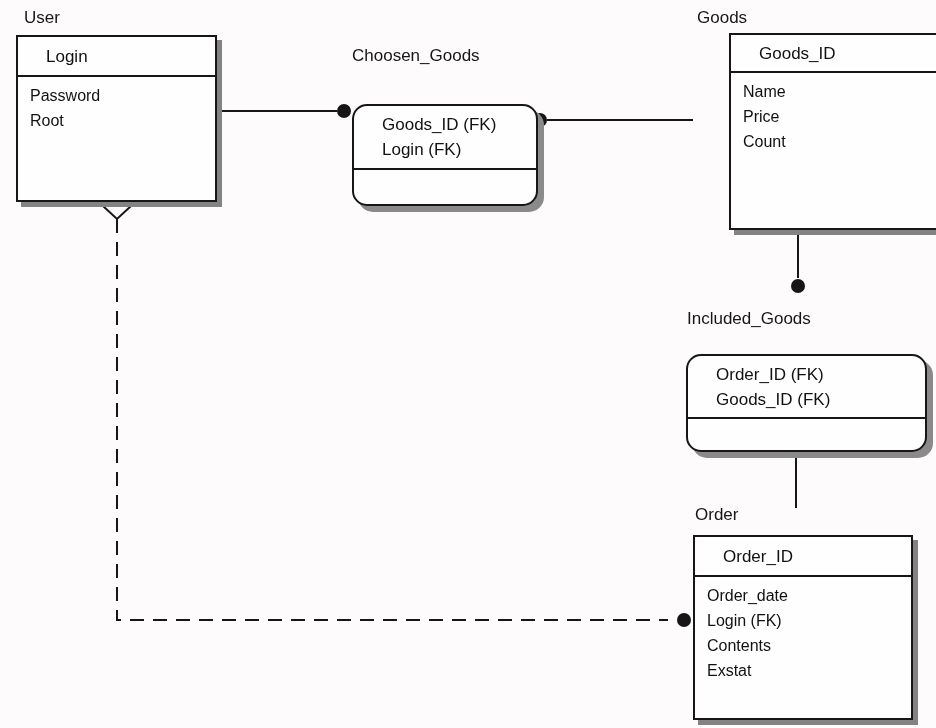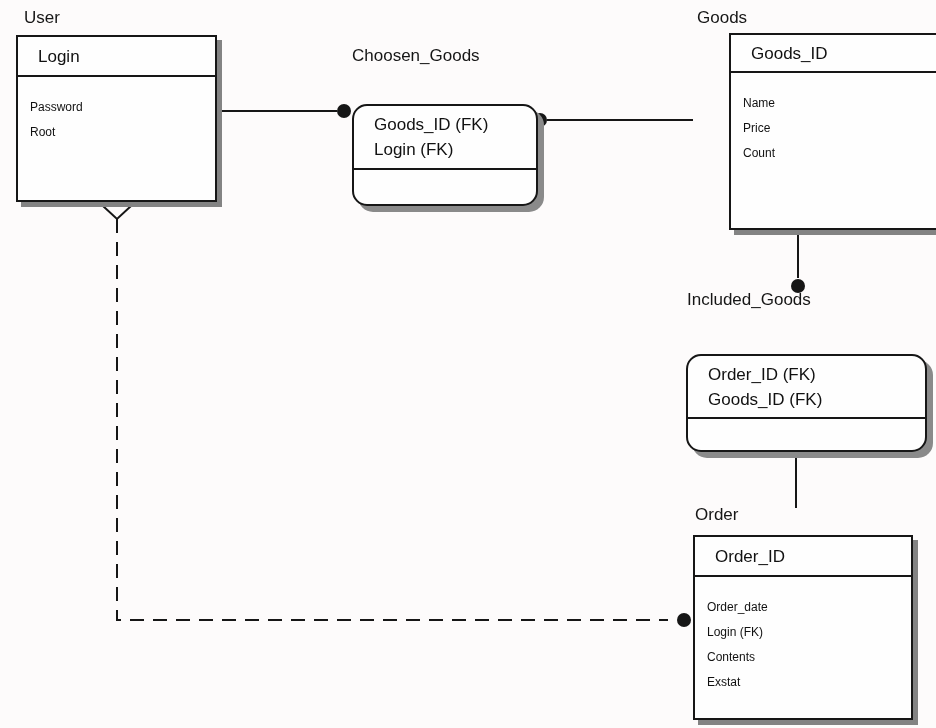--- a/index.html
+++ b/index.html
@@ -27,27 +27,27 @@
     box-shadow:5px 5px 0 #838383;
     overflow:hidden;
   }
   .entity-box.rounded{border-radius:15px;box-shadow:6px 6px 0 #8a8a8a;margin-top:32px;}
   .entity-header{
     box-sizing:border-box;
     border-bottom:2px solid #161616;
     display:flex;
     flex-direction:column;
     justify-content:center;
-    padding-left:20px;
+    padding-left:28px;
     font-size:17px;
     line-height:25px;
   }
   .entity-body{
-    padding:18px 12px 0 12px;
-    font-size:12px;
+    padding:6px 12px 0 12px;
+    font-size:16px;
     line-height:25px;
   }
   .attr{display:block;white-space:nowrap;}
   svg.connectors{position:absolute;left:0;top:0;pointer-events:none;}
 </style>
 </head>
 <body>
 
 <div class="stage">
 
@@ -95,21 +95,21 @@
     <div class="entity-header" style="height:38px">
       <span class="attr">Goods_ID</span>
     </div>
     <div class="entity-body">
       <span class="attr">Name</span>
       <span class="attr">Price</span>
       <span class="attr">Count</span>
     </div>
   </div>
 
-  <div class="entity-title" style="left:687px;top:290px">Included_Goods</div>
+  <div class="entity-title" style="left:687px;top:309px">Included_Goods</div>
   <div class="entity-box rounded" style="left:686px;top:322px;width:241px;height:98px">
     <div class="entity-header" style="height:63px">
       <span class="attr">Order_ID (FK)</span>
       <span class="attr">Goods_ID (FK)</span>
     </div>
     <div class="entity-body"></div>
   </div>
 
   <div class="entity-title" style="left:695px;top:505px">Order</div>
   <div class="entity-box" style="left:693px;top:535px;width:220px;height:185px">

